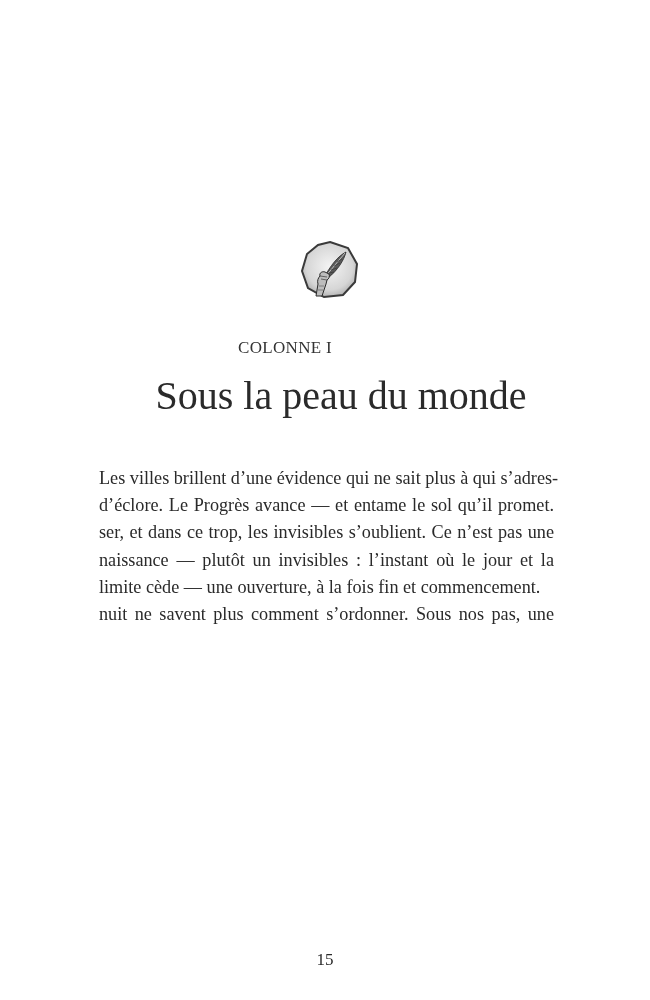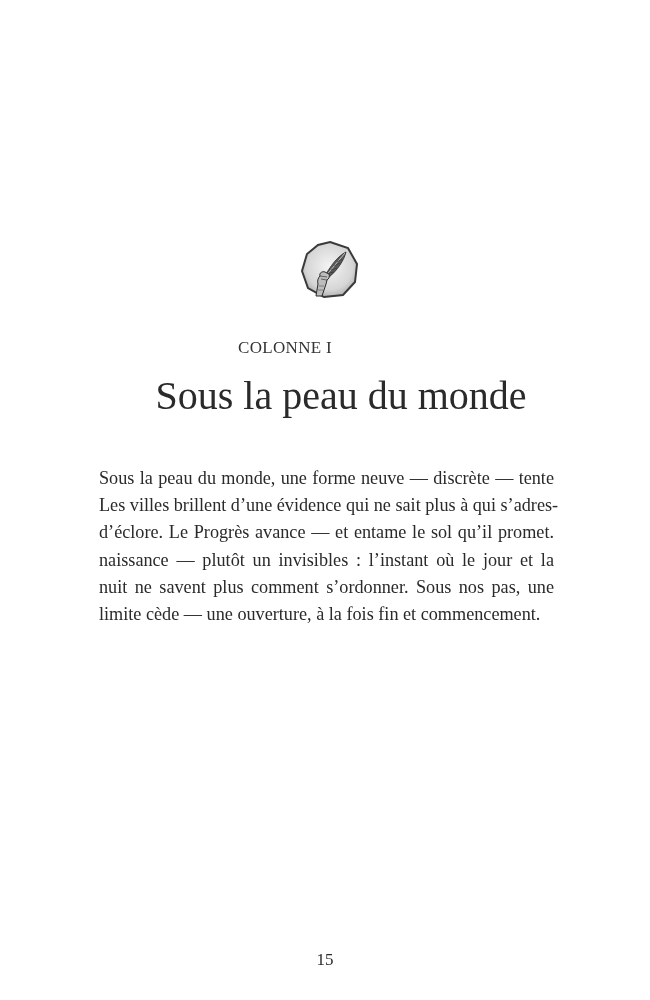--- a/index.html
+++ b/index.html
@@ -97,23 +97,23 @@
       <path d="M20,36 L27,37 M21,39 L27,40" stroke="#3a3a3a" stroke-width="0.7"></path>
       <path d="M19,46 L24,46 M18,50 L23,50" stroke="#555" stroke-width="0.6"></path>
     </svg>
   </div>
 
   <div class="chapter-label">COLONNE I</div>
 
   <h1 class="chapter-title">Sous la peau du monde</h1>
 
   <div class="body-text">
-    <span class="line">Sous la peau du monde, une forme neuve — discrète — tente</span>
     <span class="line">Les villes brillent d’une évidence qui ne sait plus à qui s’adres-</span>
     <span class="line">d’éclore. Le Progrès avance — et entame le sol qu’il promet.</span>
+    <span class="line">ser, et dans ce trop, les invisibles s’oublient. Ce n’est pas une</span>
     <span class="line">naissance — plutôt un invisibles : l’instant où le jour et la</span>
+    <span class="line last">limite cède — une ouverture, à la fois fin et commencement.</span>
     <span class="line">nuit ne savent plus comment s’ordonner. Sous nos pas, une</span>
-    <span class="line last">limite cède — une ouverture, à la fois fin et commencement.</span>
   </div>
 
   <div class="page-number">15</div>
 
 </div>
 
 </body></html>

